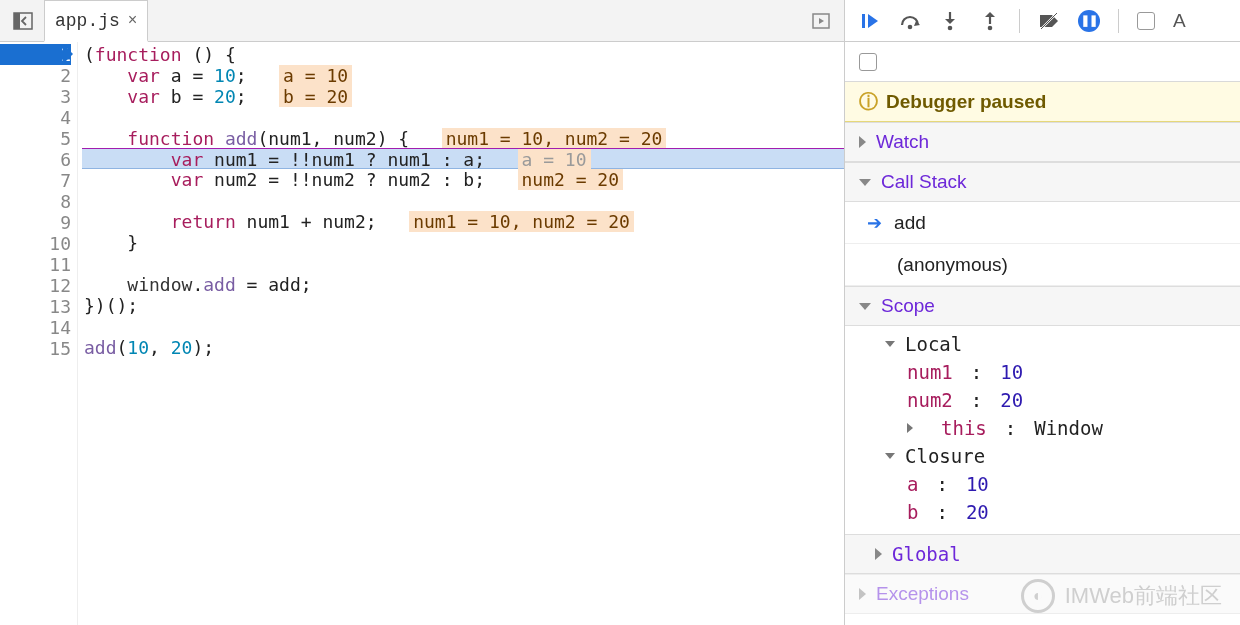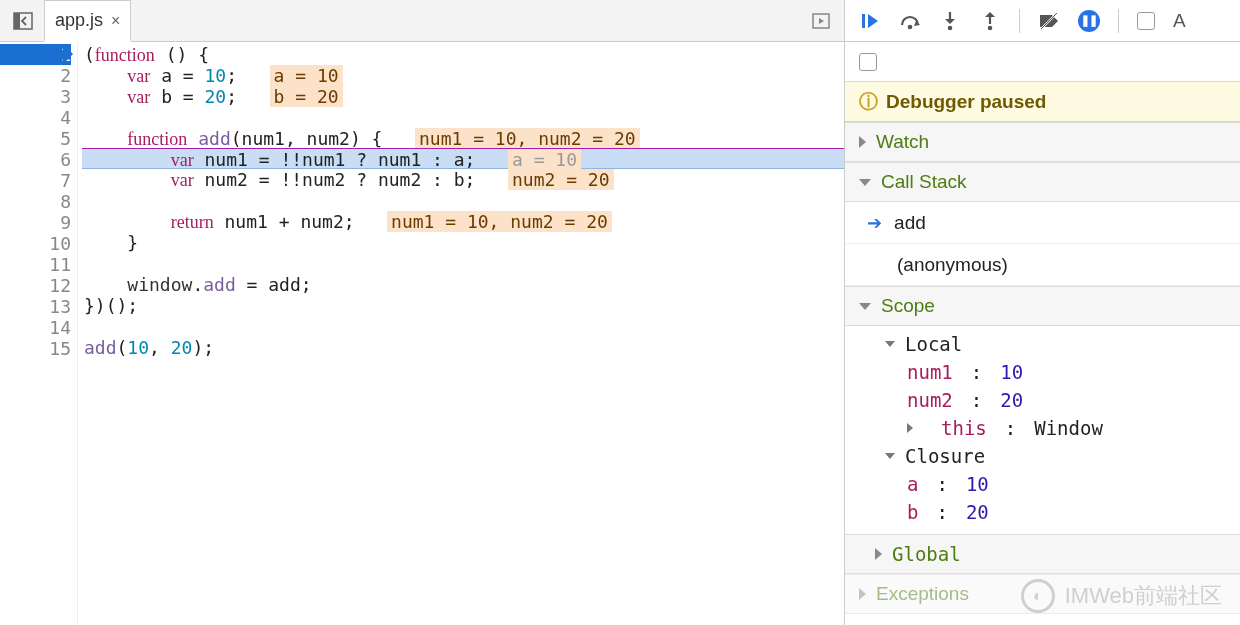--- a/index.html
+++ b/index.html
@@ -5,57 +5,57 @@
   * { box-sizing: border-box; margin: 0; padding: 0; }
   html,body { width:1240px; height:625px; font-family: Menlo, Consolas, monospace; font-size:17px; color:#222; background:#fff; overflow:hidden;}
 
   .root { display:flex; width:100%; height:100%; }
   .editor-pane { flex:0 0 845px; display:flex; flex-direction:column; border-right:1px solid #ccc;}
   .debug-pane { flex:1; display:flex; flex-direction:column; font-family:"Helvetica Neue",Arial,sans-serif;}
 
   
   .tabbar { height:42px; border-bottom:1px solid #ccc; background:#f3f3f3; display:flex; align-items:center; padding:0 8px; gap:6px;}
   .tabbtn { width:30px; height:30px; display:flex; align-items:center; justify-content:center; color:#555; cursor:pointer;}
-  .tab { display:flex; align-items:center; background:#fff; height:42px; padding:0 10px; border:1px solid #ccc; border-bottom:2px solid #fff; margin-bottom:-1px; font-family:Liberation Sans, sans-serif; font-size:18px; color:#333;}
+  .tab { display:flex; align-items:center; background:#fff; height:42px; padding:0 10px; border:1px solid #ccc; border-bottom:2px solid #fff; margin-bottom:-1px; font-family:Liberation Mono, monospace; font-size:18px; color:#333;}
   .tab .close { margin-left:8px; color:#666; font-size:16px;}
   .spacer { flex:1; }
 
   
   .editor { flex:1; display:flex; font-size:18px; line-height:21px; }
   .gutter { width:78px; background:#fff; text-align:right; color:#888; padding:2px 6px 0 0; user-select:none; border-right:1px solid #eee;}
   .gutter .ln { height:21px; }
   .gutter .ln.active { background:#1a6fd1; color:#fff; position:relative;}
   .gutter .ln.active::after{
     content:""; position:absolute; right:-12px; top:0; border:10.5px solid transparent; border-left-color:#1a6fd1;}
   .codewrap { flex:1; position:relative; overflow:hidden;}
   .code { padding:2px 0 0 4px; white-space:pre; position:relative;}
   .codeline { height:21px; display:block; position:relative; padding-left:2px;}
   .codeline.current { background:#c9ddf5; border-top:1px solid #a21caf; border-bottom:1px solid #8fb4e2; margin-top:-1px;}
-  .kw { color:#a71d5d;font-family:Liberation Serif, serif; }       
+  .kw { color:#a71d5d; }       
   .fn { color:#795da3; }       
   .num { color:#0086b3; }      
   .prop { color:#795da3; }
   .obj { color:#333; }
   .hint { background:#fce2c9; color:#6b3b00; padding:0 4px; display:inline-block;}
   .hint.gray { color:#9a9a9a; }
   
   
   .dbg-toolbar { height:42px; border-bottom:1px solid #ccc; display:flex; align-items:center; gap:18px; padding:0 14px; font-size:18px;}
   .dbg-toolbar .ico { width:22px; height:22px; display:flex; align-items:center; justify-content:center; color:#555; cursor:pointer;}
   .dbg-toolbar .ico.blue { color:#2973e7; }
   .dbg-toolbar .sep { width:1px; height:24px; background:#ccc; }
   .pause-circle { width:22px; height:22px; border-radius:50%; background:#2973e7; color:#fff; display:flex; align-items:center; justify-content:center; font-size:11px; font-weight:bold;}
 
   
   .row { display:flex; align-items:center; height:40px; padding:0 14px; font-size:19px;}
   .row.border { border-bottom:1px solid #d9d9d9;}
   .checkbox { width:18px; height:18px; border:1.5px solid #999; border-radius:3px; margin-right:14px;}
   .status-bar { background:#fffbe3; border-bottom:1px solid #e6d87a; color:#6f5a00; font-weight:600;}
   .status-bar .info-ico { color:#c9a227; margin-right:8px; font-weight:bold;}
-  .section-hdr { background:#f6f6f6; border-top:1px solid #ddd; border-bottom:1px solid #ddd; color:#4d7c0f; height:40px;}
+  .section-hdr { background:#f6f6f6; border-top:1px solid #ddd; border-bottom:1px solid #ddd; color:#6d28d9; height:40px;}
   .tri { display:inline-block; width:0;height:0; border-style:solid; margin-right:10px;}
   .tri.right { border-width:6px 0 6px 7px; border-color:transparent transparent transparent #888;}
   .tri.down  { border-width:7px 6px 0 6px; border-color:#888 transparent transparent transparent;}
   .tri.sm.right { border-width:5px 0 5px 6px; border-color:transparent transparent transparent #777;}
   .tri.sm.down  { border-width:6px 5px 0 5px; border-color:#777 transparent transparent transparent;}
   .stack-item{height:42px;padding:0 14px 0 22px;display:flex;align-items:center;font-size:19px;border-bottom:1px solid #eee;}
   .stack-item.active{color:#222;}
   .stack-arrow{color:#2973e7;margin-right:12px;font-size:18px;}
   .scope-body { padding:4px 0 8px 18px; font-family:Menlo,Consolas,monospace; font-size:19px; line-height:28px;}
   .scope-key{color:#a71d5d;}

